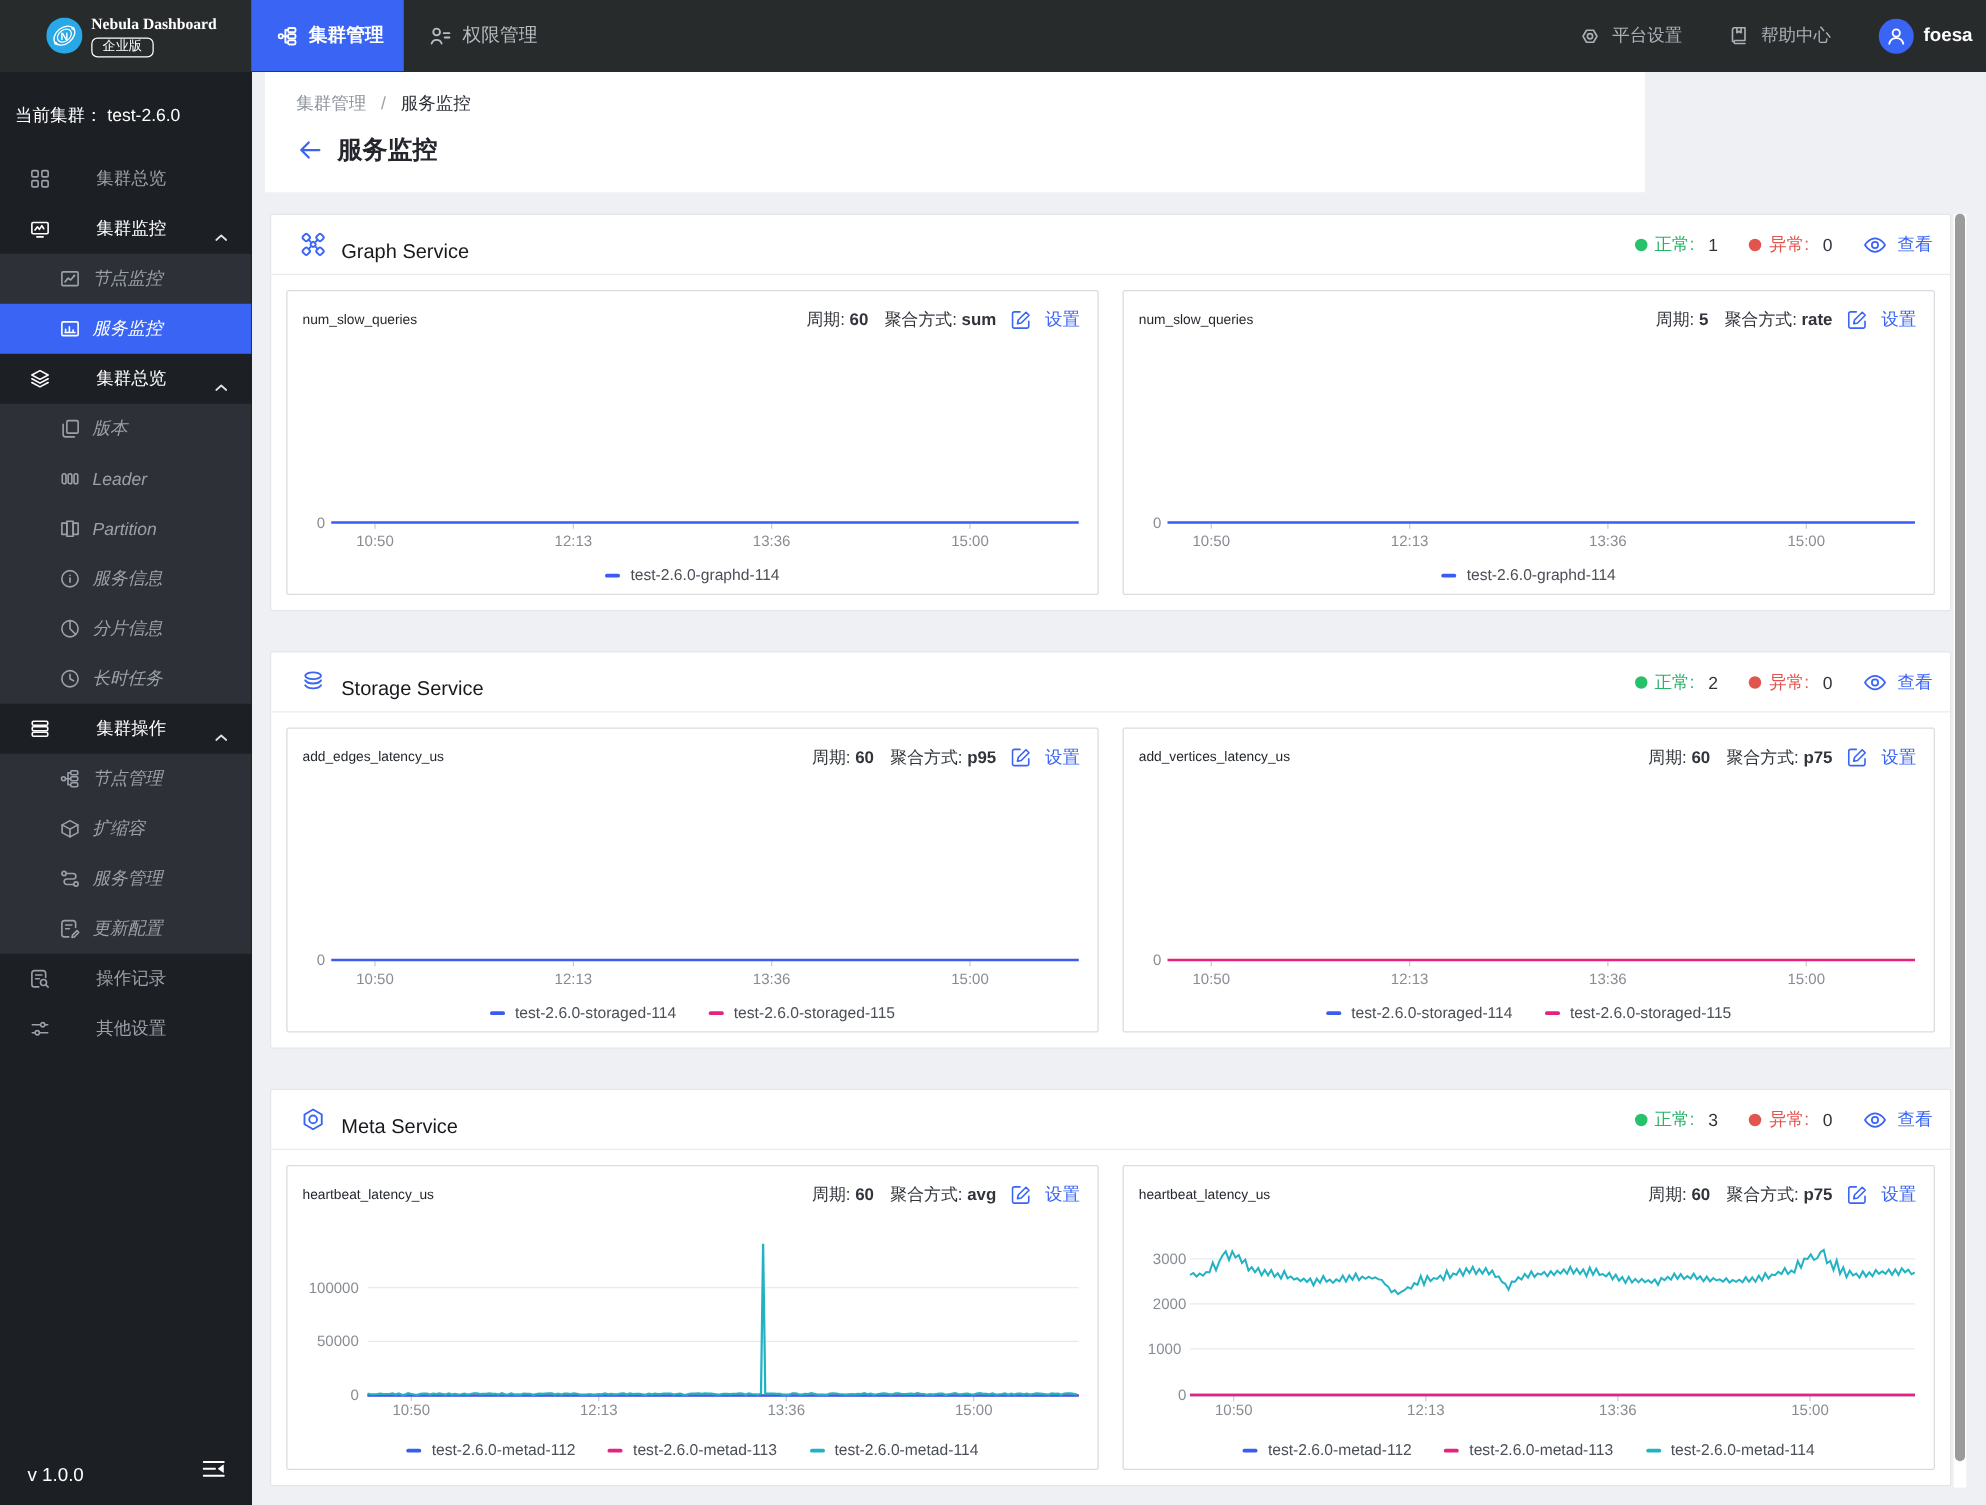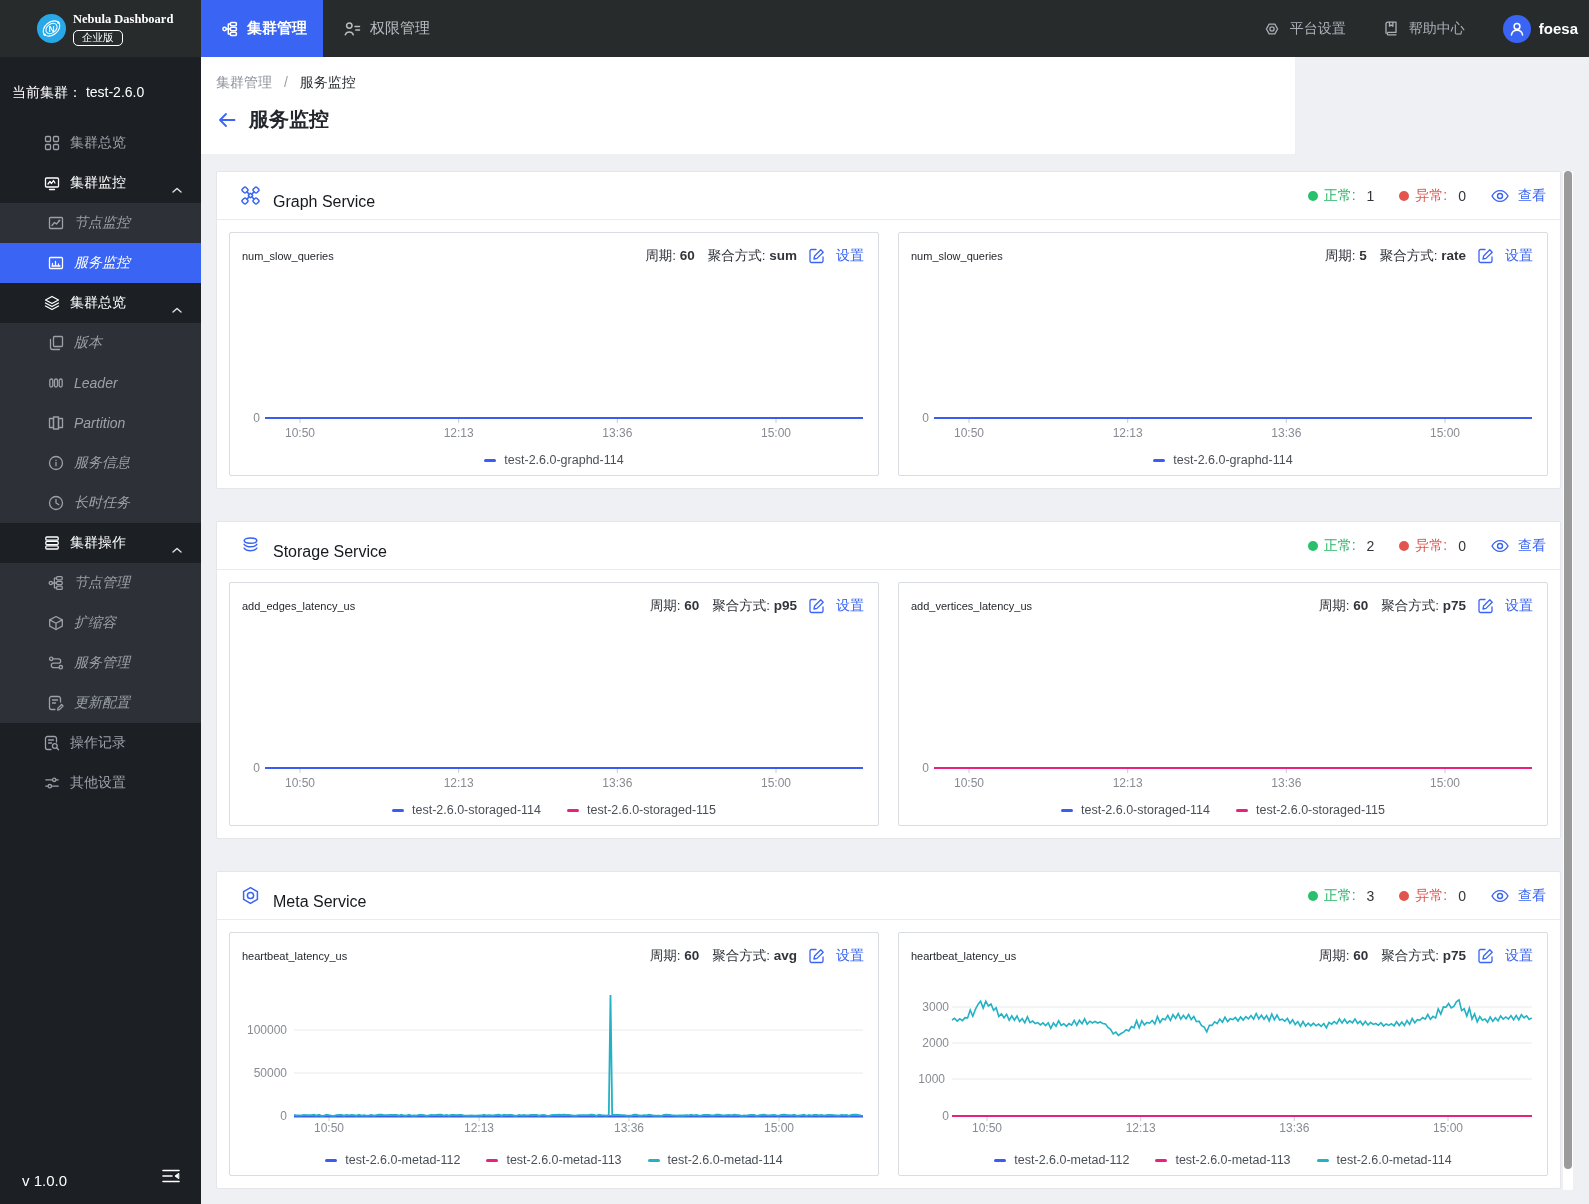--- a/index.html
+++ b/index.html
@@ -16,31 +16,31 @@
 .tritem { display:flex; align-items:center; margin-right:38px; }
 .tritem svg { margin-right:11px; }
 .avatar { width:28px; height:28px; border-radius:50%; background:#3a64f4; display:flex; align-items:center; justify-content:center; margin-right:8px; }
 .uname { color:#fff; font-weight:bold; font-size:15px; margin-right:11px; }
 
 .sidebar { position:fixed; left:0; top:57px; width:201px; height:1147px; background:#1c1f24; z-index:20; color:#a2a7b0; }
 .cluster { color:#fff; font-size:14px; font-weight:500; padding:27px 0 0 12px; height:66px; }
 .mrow { height:40px; display:flex; align-items:center; font-size:14px; position:relative; }
 .mrow svg { flex:0 0 auto; }
 .mrow .mt { margin-left:10px; }
-.lvl1 { padding-left:44px; }
+.lvl1 { padding-left:24px;gap:27px; }
 .lvl2 { padding-left:48px; }
 .dim { color:#9ba0a9; }
 .lit { color:#fff; font-weight:normal; }
 .subwrap { background:#2d3137;font-style:italic; }
 .active { background:#3a64f4; color:#fff; }
 .caret { position:absolute; right:19px; top:17px; color:#dfe2e6; }
 .ver { position:absolute; left:22px; bottom:15px; color:#fff; font-size:15px; }
 .collapse { position:absolute; right:21px; bottom:17px; }
 
-.pagehead { position:absolute; left:191px; top:57px; width:1104px; height:97px; background:#fff; }
+.pagehead { position:absolute; left:212px; top:57px; width:1104px; height:97px; background:#fff; }
 .crumb { padding:17px 0 0 25px; font-size:14px; color:#8f949c; }
 .crumb .cur { color:#2a2e34; }
 .ptrow { display:flex; align-items:center; padding:14px 0 0 27px; }
 .ptrow .t { font-size:20px; font-weight:bold; color:#23262c; margin-left:13px; }
 
 .content { position:absolute; left:201px; top:154px; width:1388px; height:1050px; background:#eef0f3; }
 .card { position:absolute; left:15px; width:1345px; background:#fff; border:1px solid #e4e6ea; border-radius:2px; }
 .chead { height:48px; border-bottom:1px solid #e9ebee; display:flex; align-items:center; padding:0 14px 0 24px; }
 .cname { font-size:16px; font-weight:500; color:#17191d; margin-left:13px;margin-top:12px; }
 .cstat { margin-left:auto; display:flex; align-items:center; font-size:14px; }
@@ -198,20 +198,27 @@
         <svg width="16" height="16" viewBox="0 0 16 16" fill="none">
           <circle cx="8" cy="8" r="6.5" stroke="currentColor" stroke-width="1.3" stroke-linecap="round" stroke-linejoin="round" fill="none"></circle>
           <path d="M8 7.5v3.3" stroke="currentColor" stroke-width="1.3" stroke-linecap="round" stroke-linejoin="round" fill="none"></path>
           <path d="M8 5.2v.2" stroke="currentColor" stroke-width="1.3" stroke-linecap="round" stroke-linejoin="round" fill="none"></path>
         </svg>
         <span class="mt">服务信息</span>
       </div>
 <div class="mrow lvl2 dim">
         <svg width="16" height="16" viewBox="0 0 16 16" fill="none">
           <circle cx="8" cy="8" r="6.5" stroke="currentColor" stroke-width="1.3" stroke-linecap="round" stroke-linejoin="round" fill="none"></circle>
+          <path d="M8 1.5V8l4.5 4.5" stroke="currentColor" stroke-width="1.3" stroke-linecap="round" stroke-linejoin="round" fill="none"></path>
+        </svg>
+        <span class="mt">分片信息</span>
+      </div>
+<div class="mrow lvl2 dim">
+        <svg width="16" height="16" viewBox="0 0 16 16" fill="none">
+          <circle cx="8" cy="8" r="6.5" stroke="currentColor" stroke-width="1.3" stroke-linecap="round" stroke-linejoin="round" fill="none"></circle>
           <path d="M8 4.5V8l2.8 1.6" stroke="currentColor" stroke-width="1.3" stroke-linecap="round" stroke-linejoin="round" fill="none"></path>
         </svg>
         <span class="mt">长时任务</span>
       </div>
 </div>
 <div class="mrow lvl1 lit">
       <svg width="16" height="16" viewBox="0 0 16 16" fill="none">
         <rect x="1.8" y="2" width="12.4" height="3.2" rx="1" stroke="currentColor" stroke-width="1.3" stroke-linecap="round" stroke-linejoin="round" fill="none"></rect>
         <rect x="1.8" y="6.4" width="12.4" height="3.2" rx="1" stroke="currentColor" stroke-width="1.3" stroke-linecap="round" stroke-linejoin="round" fill="none"></rect>
         <rect x="1.8" y="10.8" width="12.4" height="3.2" rx="1" stroke="currentColor" stroke-width="1.3" stroke-linecap="round" stroke-linejoin="round" fill="none"></rect>

